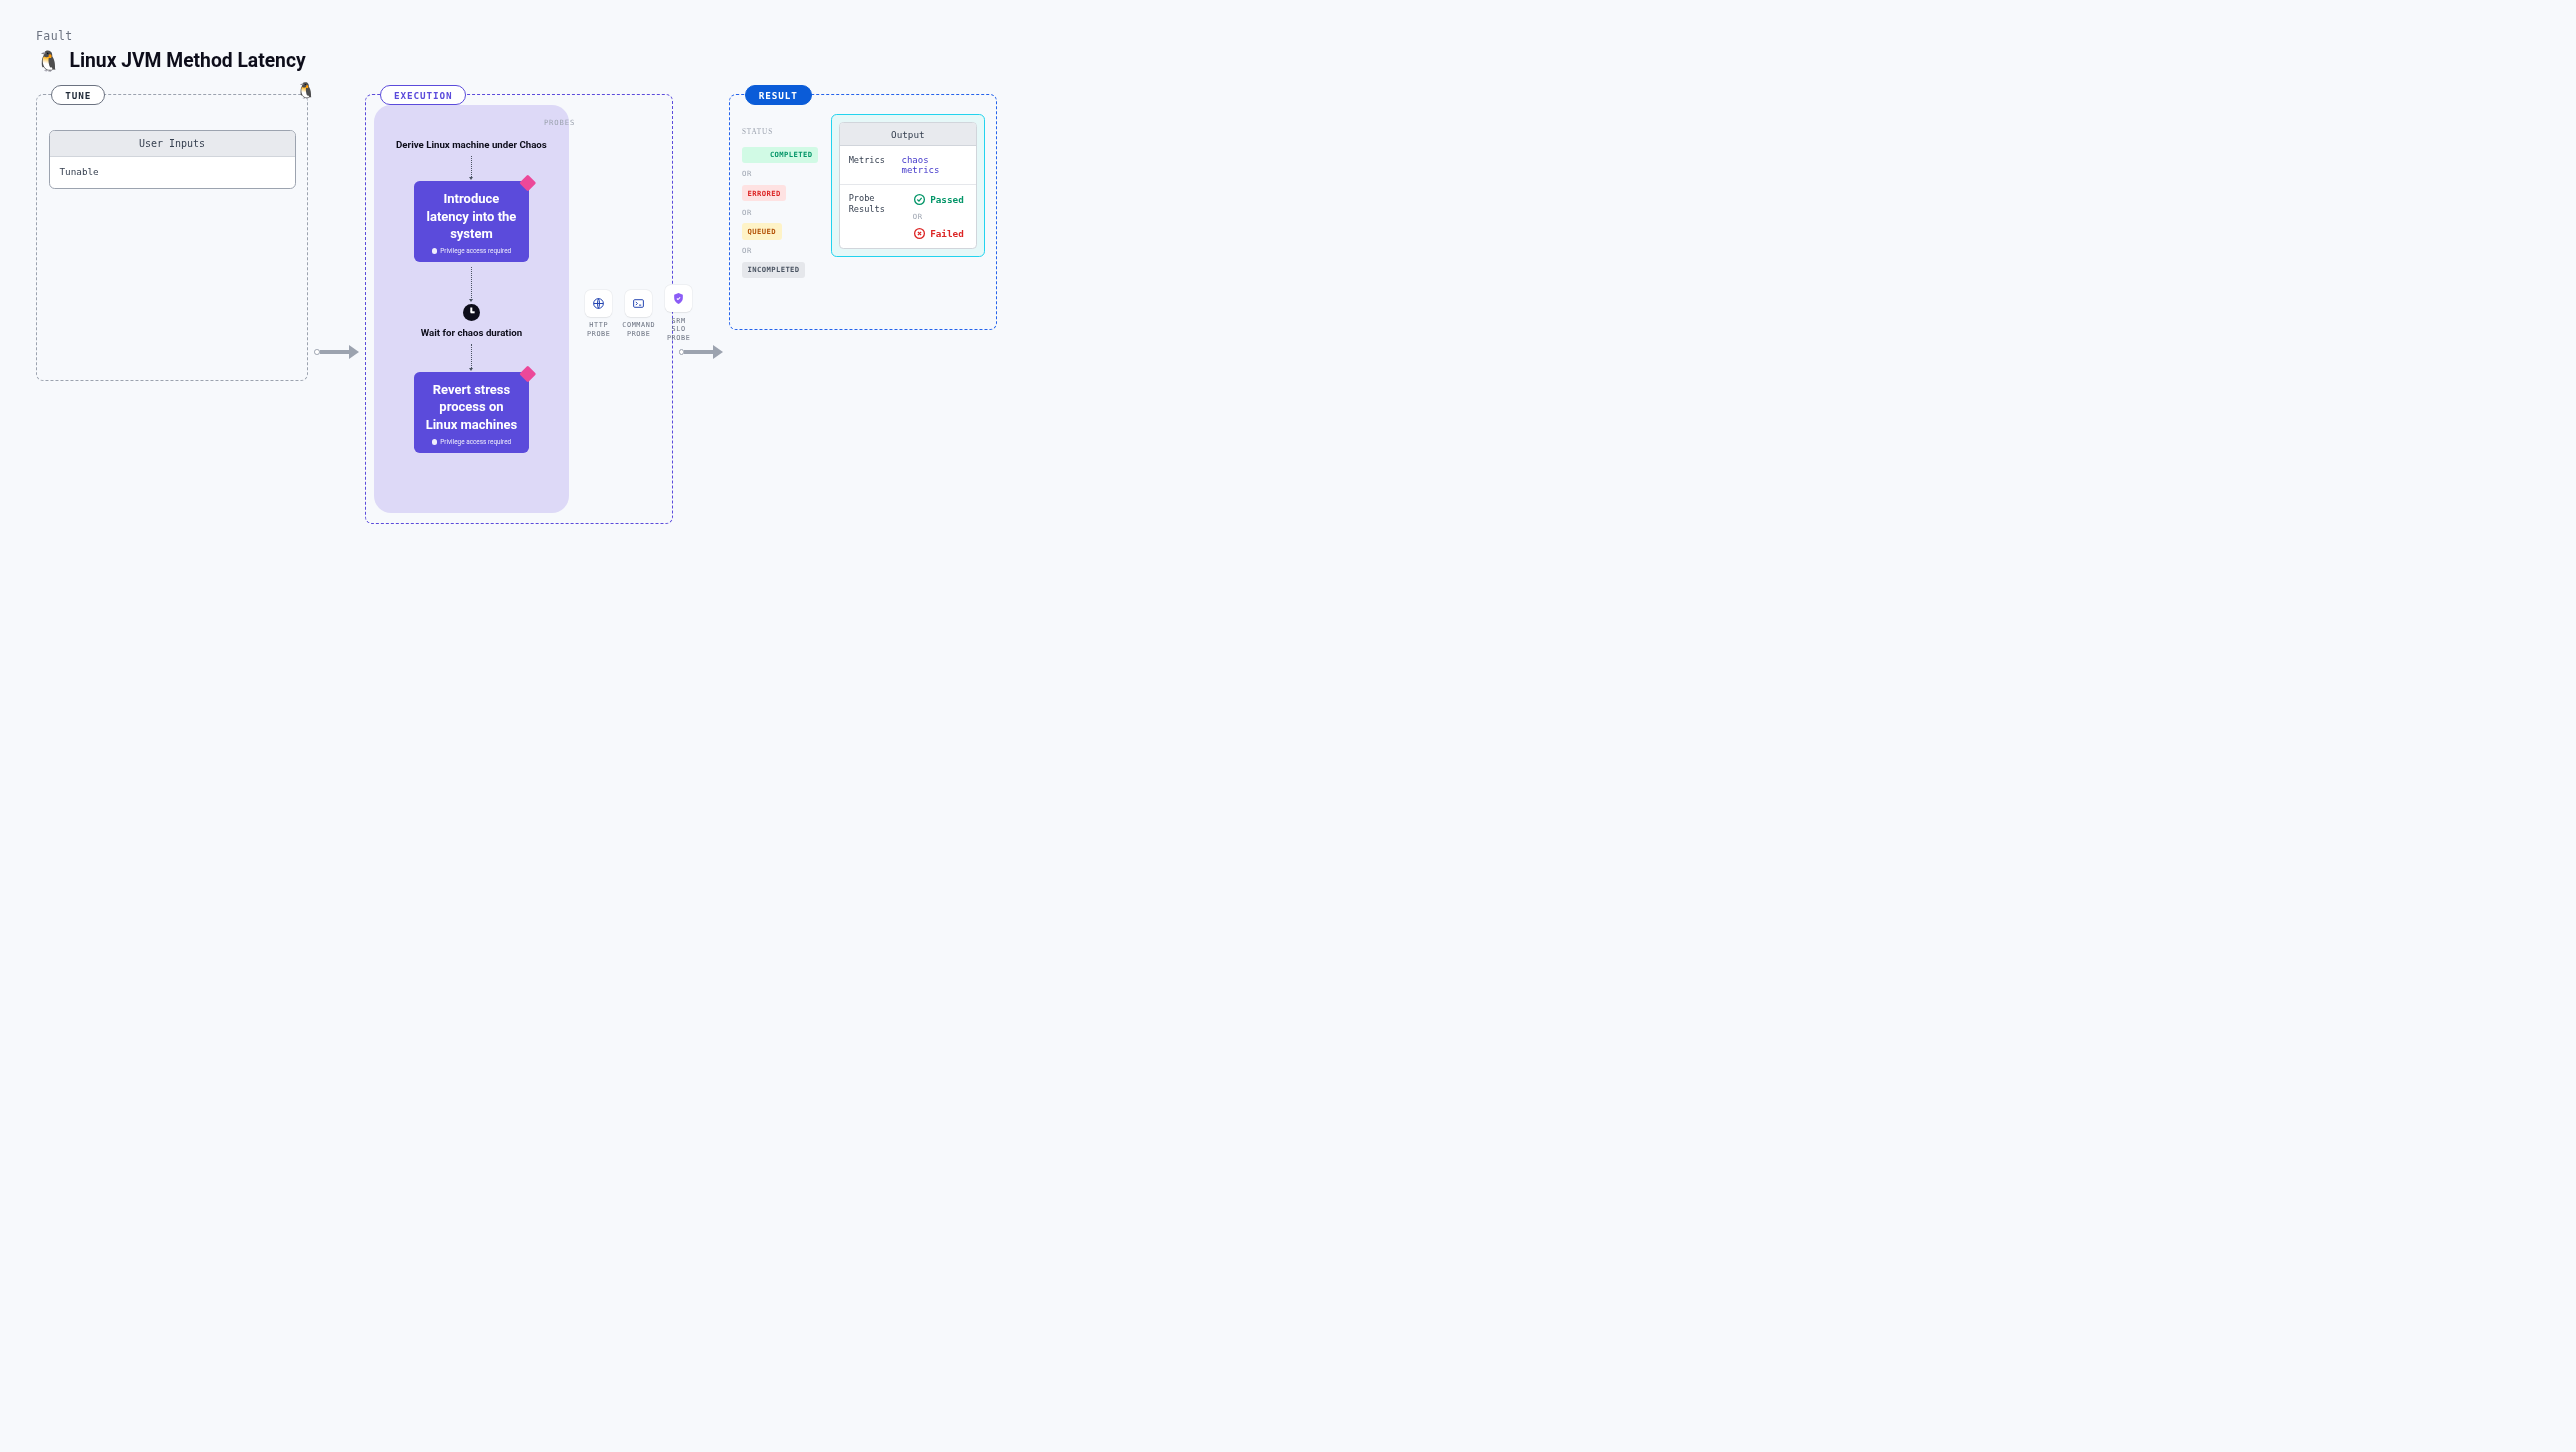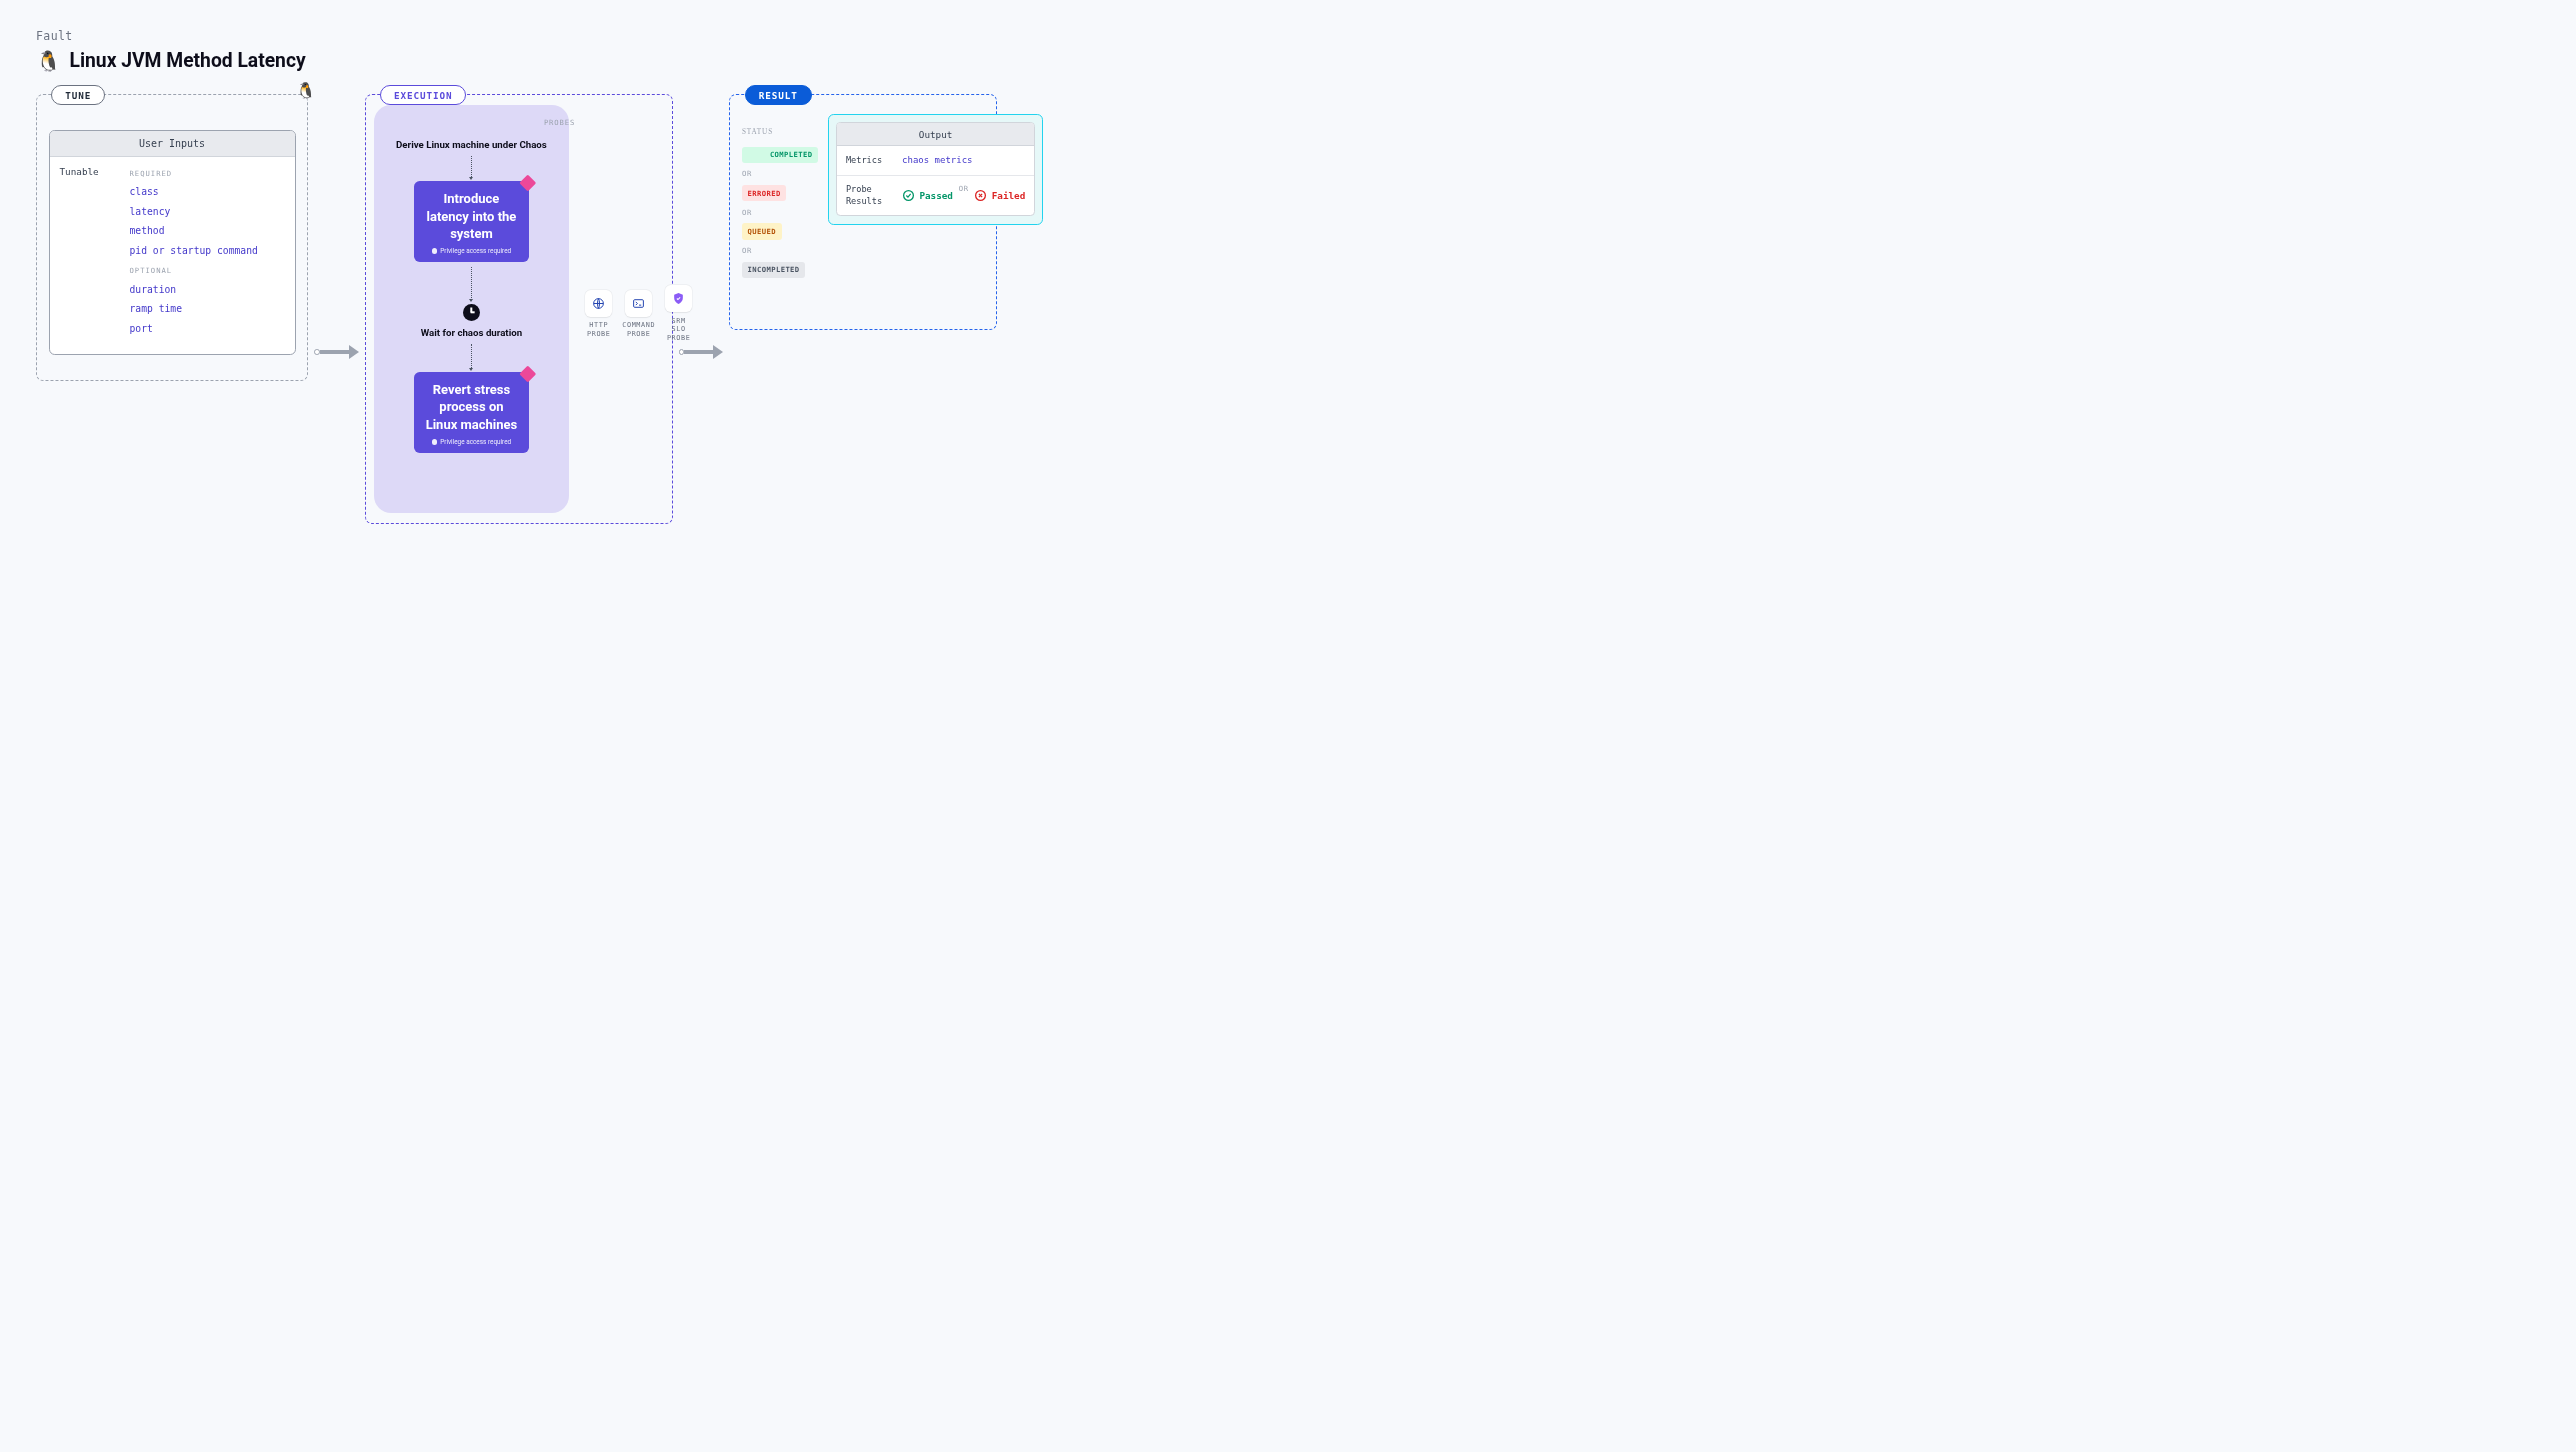--- a/index.html
+++ b/index.html
@@ -304,21 +304,21 @@
   font-size: 8.6px;
   color: #374151;
   width: 49px;
   line-height: 1.3;
 }
 .output-val {
   font-family: ui-monospace, "SF Mono", Menlo, monospace;
   font-size: 9px;
   color: #4338ca;
 }
-.pr-col { display: flex; flex-direction: row; gap: 5.7px; }
+.pr-col { display: flex; flex-direction: column; gap: 5.7px; margin-left: 8px; }
 .pr-item { display: flex; align-items: center; gap: 4.3px; font-weight: 700; font-size: 9.3px; font-family: ui-monospace, monospace; }
 .pr-pass { color: #059669; }
 .pr-fail { color: #dc2626; }
 .pr-or {
   font-family: ui-monospace, monospace; font-size: 7.2px;
   color: #9ca3af; letter-spacing: 0.7px;
 }
 .svgicon { width: 13px; height: 13px; }
 
 </style>
@@ -335,31 +335,20 @@
 
 <div class="diagram">
 
   <div class="panel tune">
     <div class="panel-badge">TUNE</div>
     <span class="tune-mascot">🐧</span>
     <div class="inputs-card">
       <div class="inputs-header">User Inputs</div>
       <div class="inputs-body">
         <div class="inputs-left">Tunable</div>
-        <div class="inputs-right">
-          <div class="group-label">REQUIRED</div>
-          <div class="tunable-item">class</div>
-          <div class="tunable-item">latency</div>
-          <div class="tunable-item">method</div>
-          <div class="tunable-item">pid or startup command</div>
-          <div class="group-label">OPTIONAL</div>
-          <div class="tunable-item">duration</div>
-          <div class="tunable-item">ramp time</div>
-          <div class="tunable-item">port</div>
-        </div>
       </div>
     </div>
   </div>
 
   <div class="arrow">
     <div class="dot"></div>
       <div class="line"></div>
       <div class="head"></div>
   </div>
 

